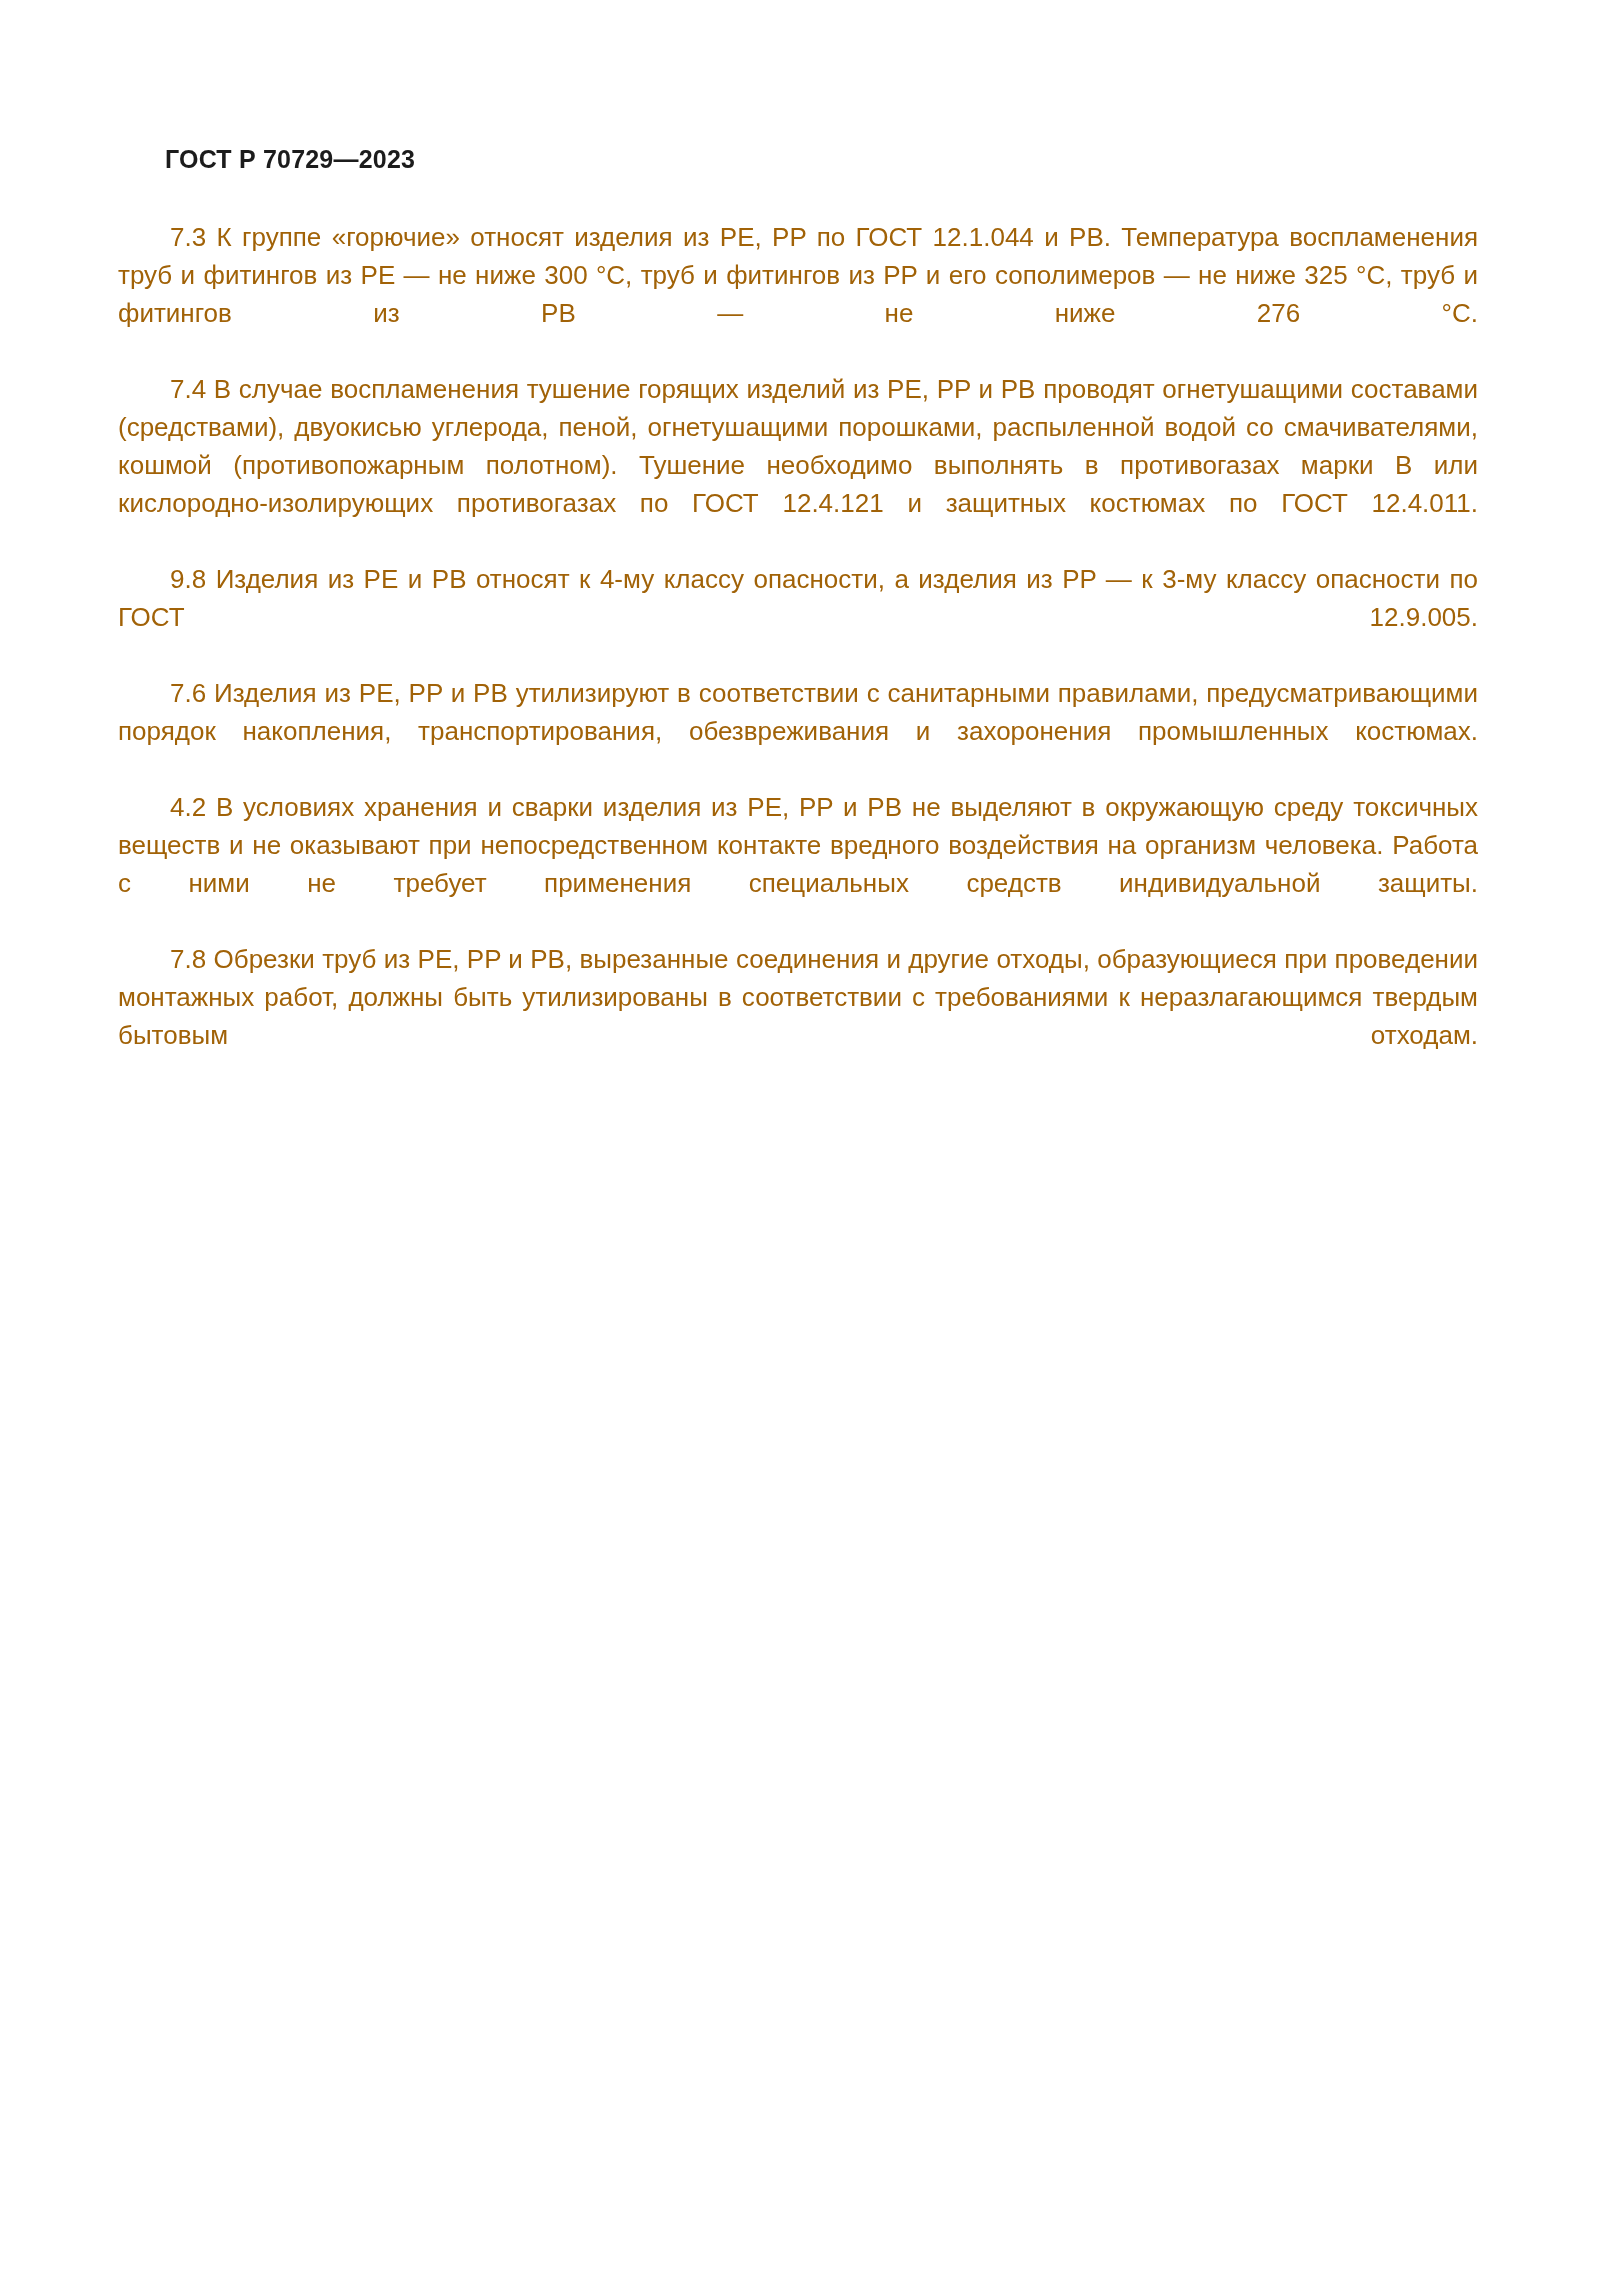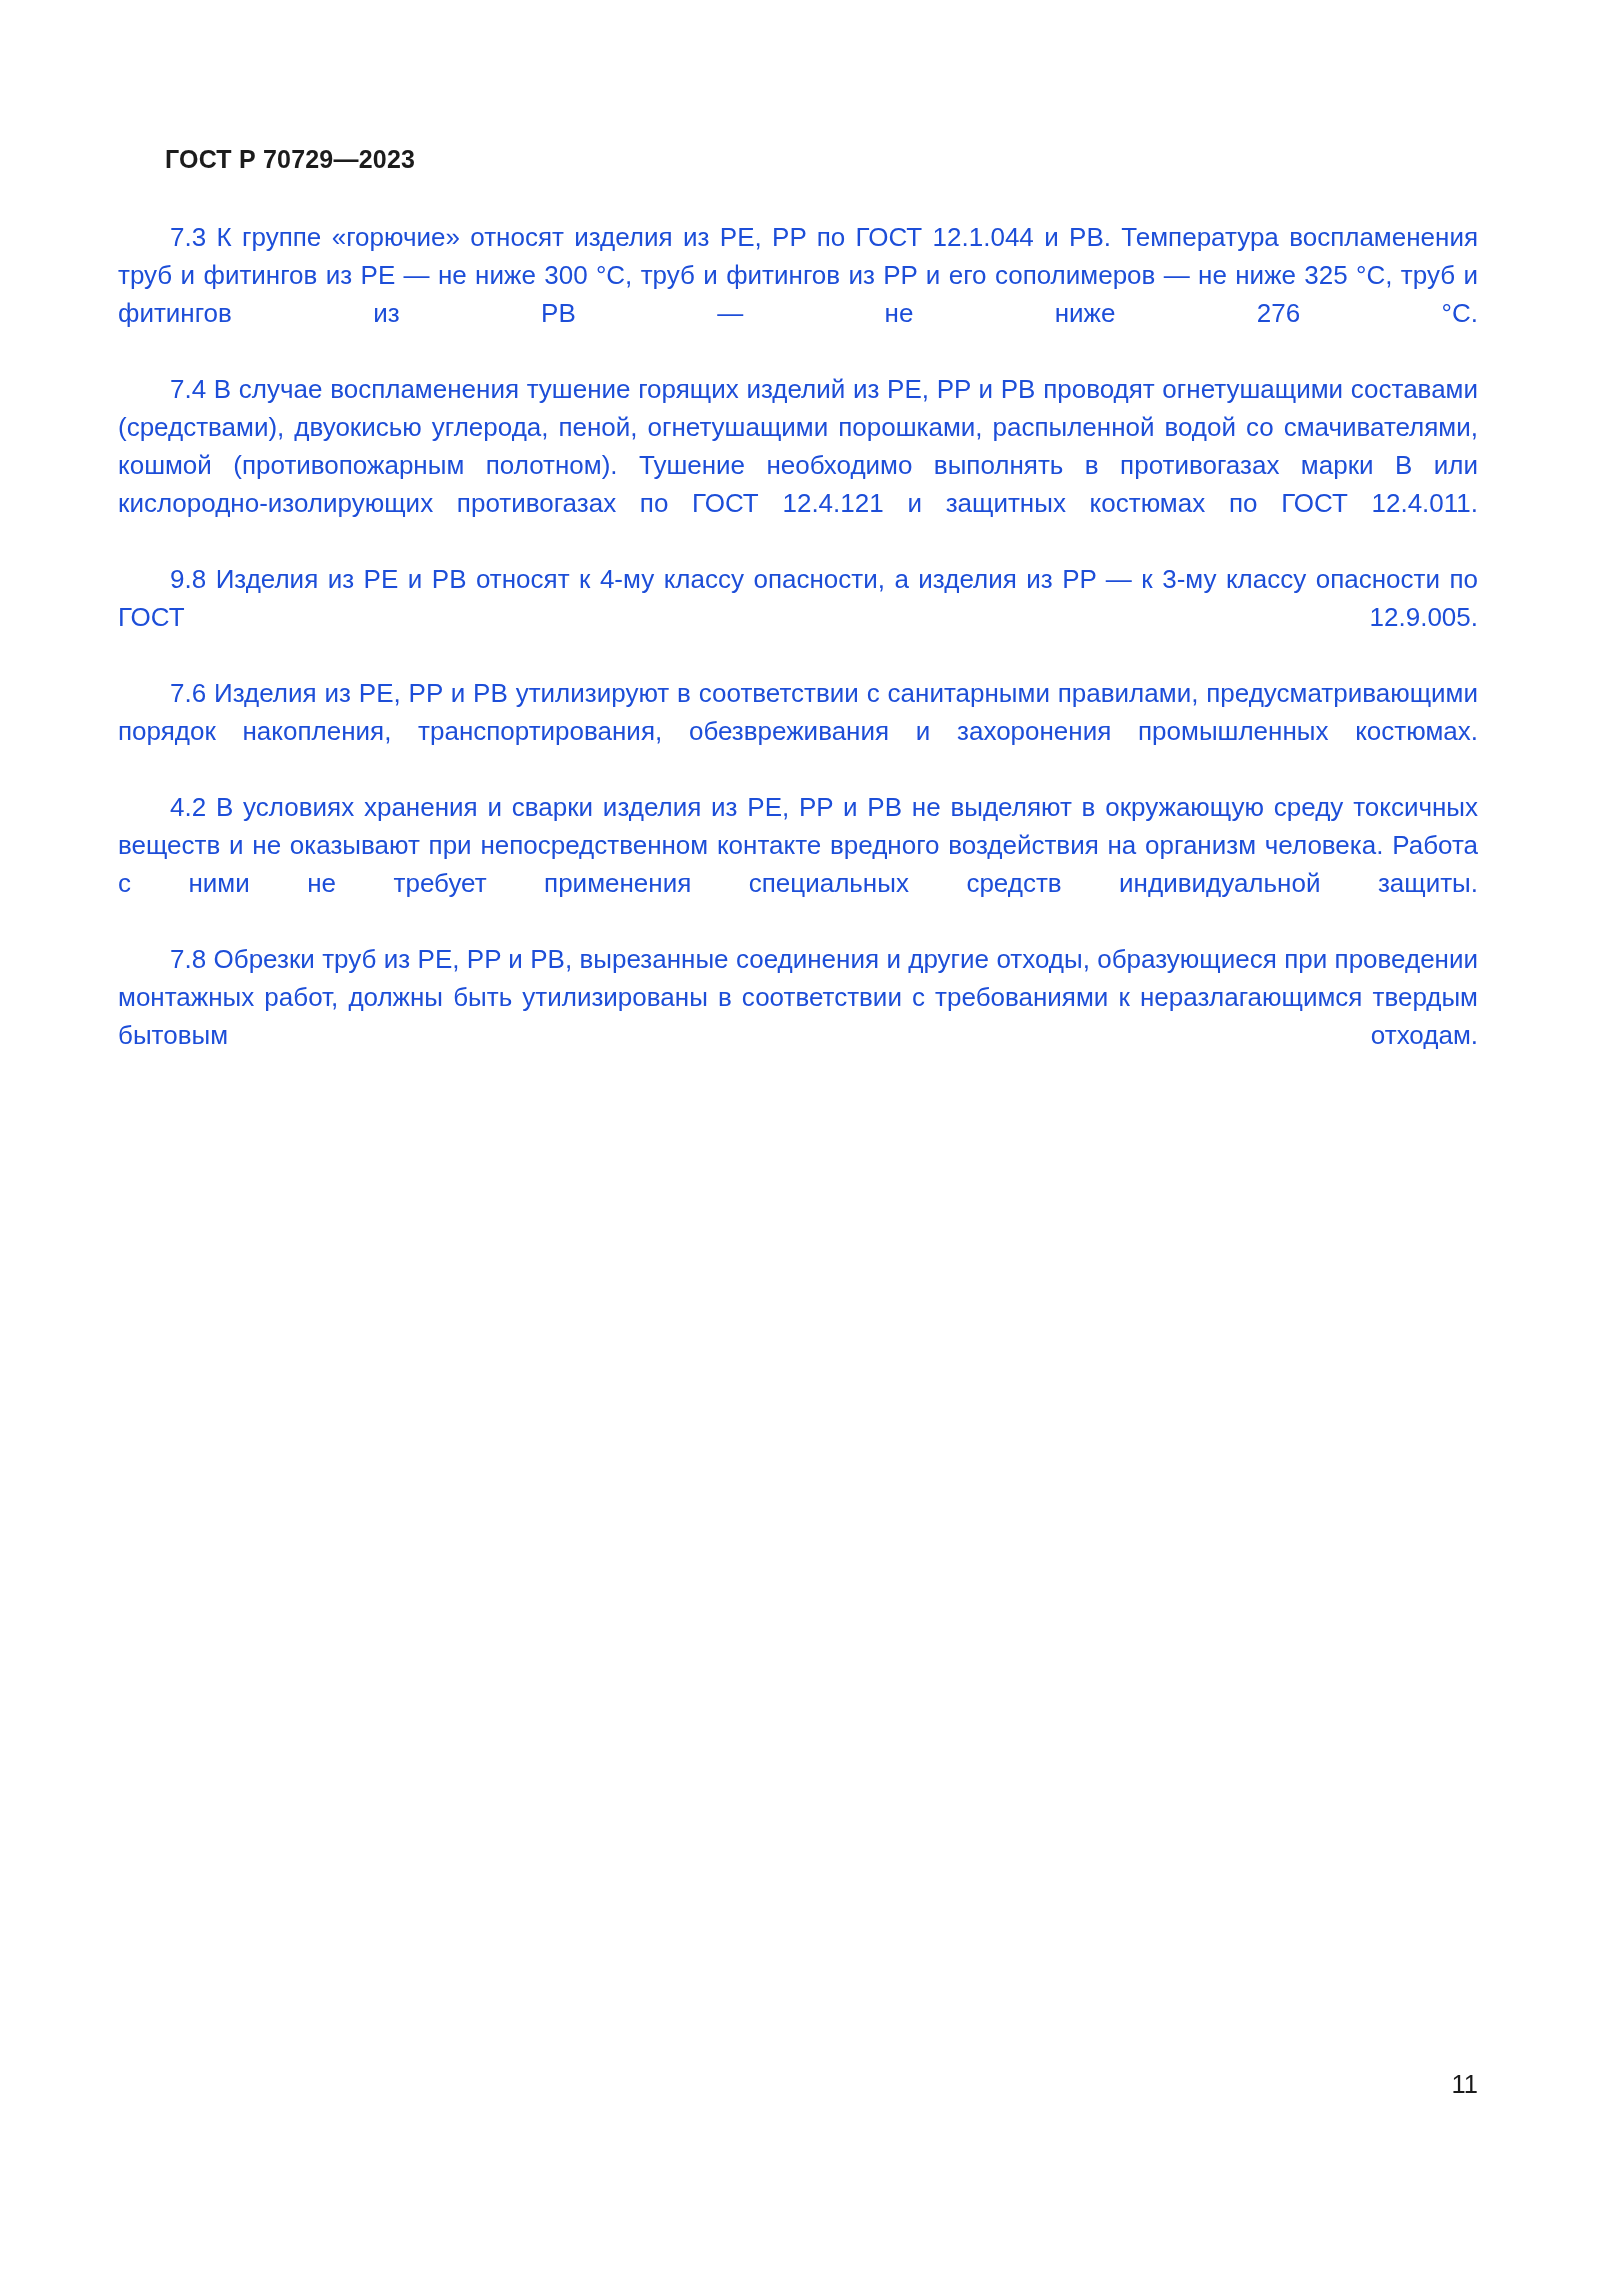--- a/index.html
+++ b/index.html
@@ -41,21 +41,21 @@
     position: absolute;
     top: 218px;
     left: 118px;
     width: 1360px;
   }
   .clause {
     font-size: 26px;
     line-height: 38px;
     text-align: justify;
     text-justify: inter-word;
-    color: #1d4ed8;
+    color: #a16207;
     margin: 0;
     text-indent: 52px;
     hyphens: manual;
     word-spacing: 0.1px;
   }
   .clause .num {
     white-space: nowrap;
   }
   .clause .num::after {
     content: "\00a0";
@@ -98,18 +98,15 @@
     <p class="clause"><span class="num">9.8</span><span class="txt">Изделия из PE и PB относят к 4-му классу опасности, а изделия из PP — к 3-му классу опасности по ГОСТ 12.9.005.</span></p>
 
     <p class="clause"><span class="num">7.6</span><span class="txt">Изделия из PE, PP и PB утилизируют в соответствии с санитарными правилами, предусматривающими порядок накопления, транспортирования, обезвреживания и захоронения промышленных костюмах.</span></p>
 
     <p class="clause"><span class="num">4.2</span><span class="txt">В условиях хранения и сварки изделия из PE, PP и PB не выделяют в окружающую среду токсичных веществ и не оказывают при непосредственном контакте вредного воздействия на организм человека. Работа с ними не требует применения специальных средств индивидуальной защиты.</span></p>
 
     <p class="clause"><span class="num">7.8</span><span class="txt">Обрезки труб из PE, PP и PB, вырезанные соединения и другие отходы, образующиеся при проведении монтажных работ, должны быть утилизированы в соответствии с требованиями к неразлагающимся твердым бытовым отходам.</span></p>
 
   </div>
 
-  <div class="page-footer">
-    <span class="folio">11</span>
-  </div>
 
 </div>
 
 
 </body></html>

